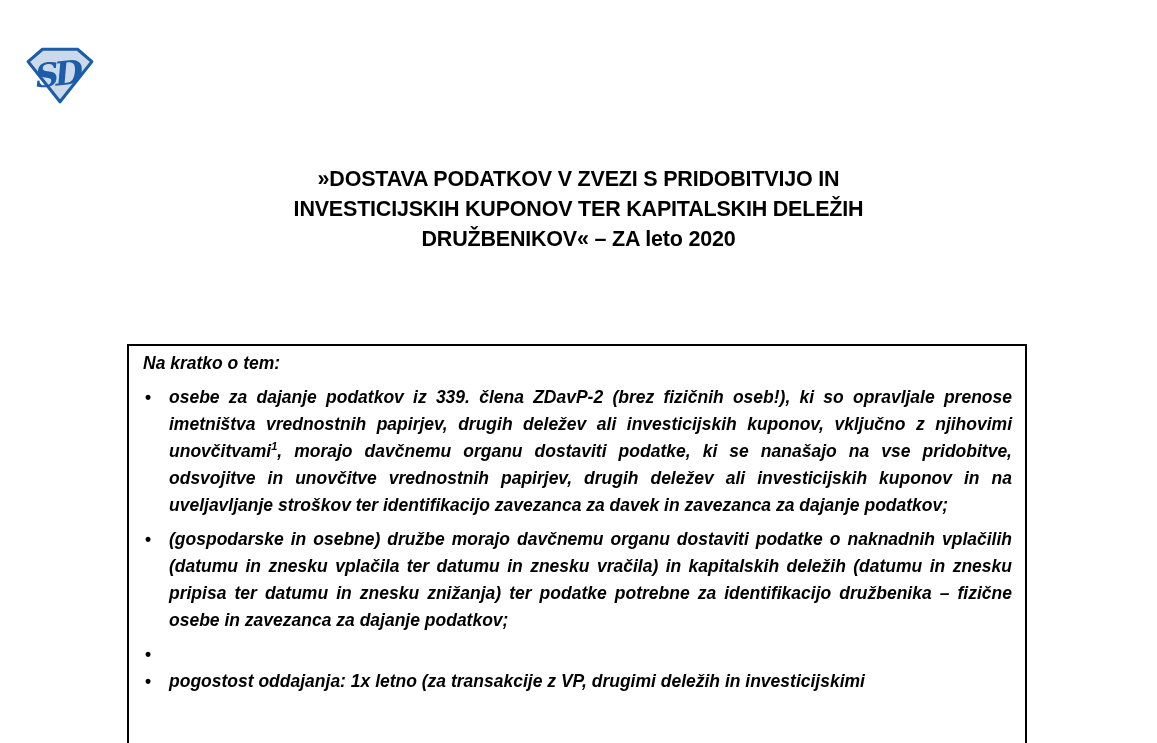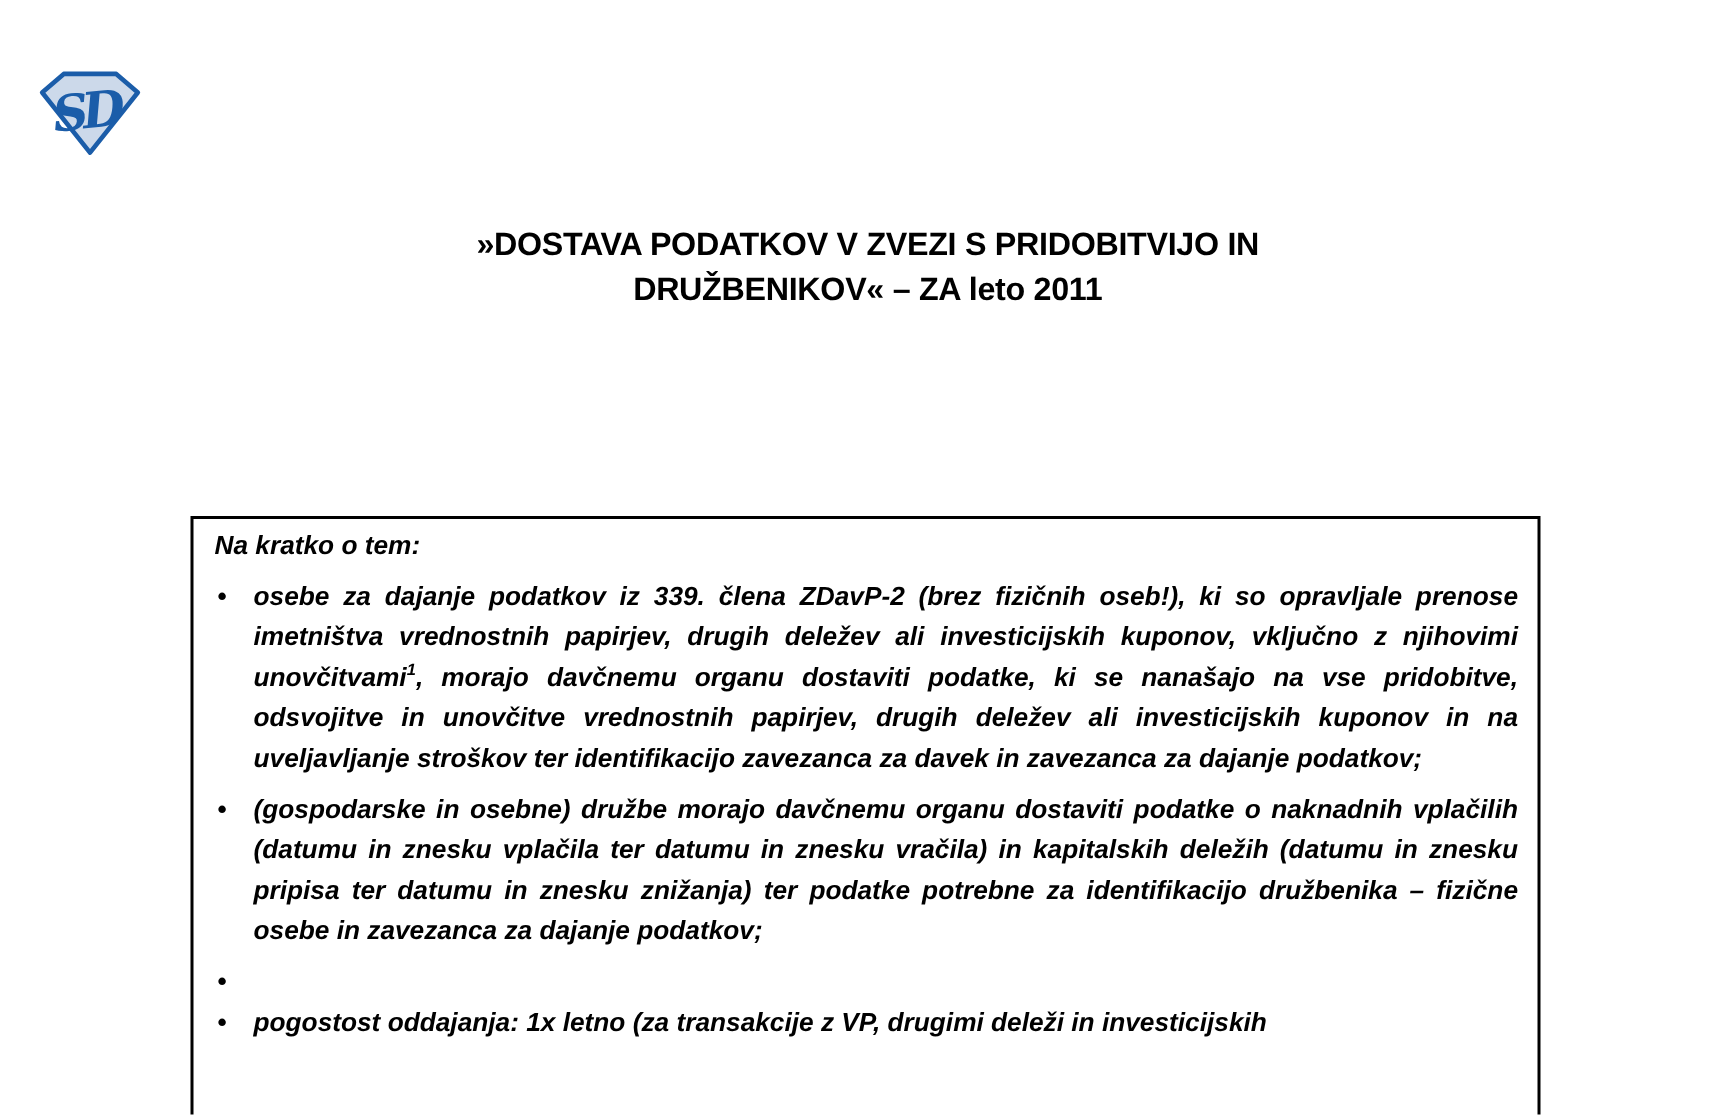--- a/index.html
+++ b/index.html
@@ -19,21 +19,21 @@
     position: absolute;
     left: 24px;
     top: 46px;
     width: 72px;
     height: 58px;
   }
 
   
   .doc-title {
     position: absolute;
-    top: 148px;
+    top: 164px;
     left: 0;
     width: 1157px;
     text-align: center;
     font-weight: 700;
     font-size: 21.5px;
     line-height: 30px;
     letter-spacing: -0.2px;
   }
 
   
@@ -82,26 +82,27 @@
 
 <div class="page">
 
   <svg class="logo" viewBox="0 0 70 56" aria-hidden="true">
     <polygon points="4,15 18,3 52,3 66,15 35,54" stroke="#1b5da9" stroke-width="3" stroke-linejoin="round" fill="#ccd9ea"></polygon>
     <text x="11" y="38" font-family="DejaVu Serif, serif" font-style="italic" font-weight="bold" font-size="32" letter-spacing="-4" transform="rotate(-6 35 28)" fill="#1b5da9">SD</text>
   </svg>
 
   <div class="doc-title" id="title-lines">
       <div>»DOSTAVA PODATKOV V ZVEZI S PRIDOBITVIJO IN</div>
-      <div>DRUŽBENIKOV« – ZA leto 2011</div>
+      <div>INVESTICIJSKIH KUPONOV TER KAPITALSKIH DELEŽIH</div>
+      <div>DRUŽBENIKOV« – ZA leto 2020</div>
     </div>
 
   <div class="summary-box">
     <div class="box-heading">Na kratko o tem:</div>
     <ul class="bullets" id="bullet-list">
         <li><span class="marker">•</span><span>osebe za dajanje podatkov iz 339. člena ZDavP-2 (brez fizičnih oseb!), ki so opravljale prenose imetništva vrednostnih papirjev, drugih deležev ali investicijskih kuponov, vključno z njihovimi unovčitvami<sup>1</sup>, morajo davčnemu organu dostaviti podatke, ki se nanašajo na vse pridobitve, odsvojitve in unovčitve vrednostnih papirjev, drugih deležev ali investicijskih kuponov in na uveljavljanje stroškov ter identifikacijo zavezanca za davek in zavezanca za dajanje podatkov;</span></li>
         <li><span class="marker">•</span><span>(gospodarske in osebne) družbe morajo davčnemu organu dostaviti podatke o naknadnih vplačilih (datumu in znesku vplačila ter datumu in znesku vračila) in kapitalskih deležih (datumu in znesku pripisa ter datumu in znesku znižanja) ter podatke potrebne za identifikacijo družbenika – fizične osebe in zavezanca za dajanje podatkov;</span></li>
         <li><span class="marker">•</span></li>
-        <li class="gap-before"><span class="marker">•</span><span>pogostost oddajanja: 1x letno (za transakcije z VP, drugimi deleži in investicijskih</span></li>
+        <li class="gap-before"><span class="marker">•</span><span>pogostost oddajanja: 1x letno (za transakcije z VP, drugimi deležih in investicijskimi</span></li>
       </ul>
   </div>
 
 </div>
 
 </body></html>

